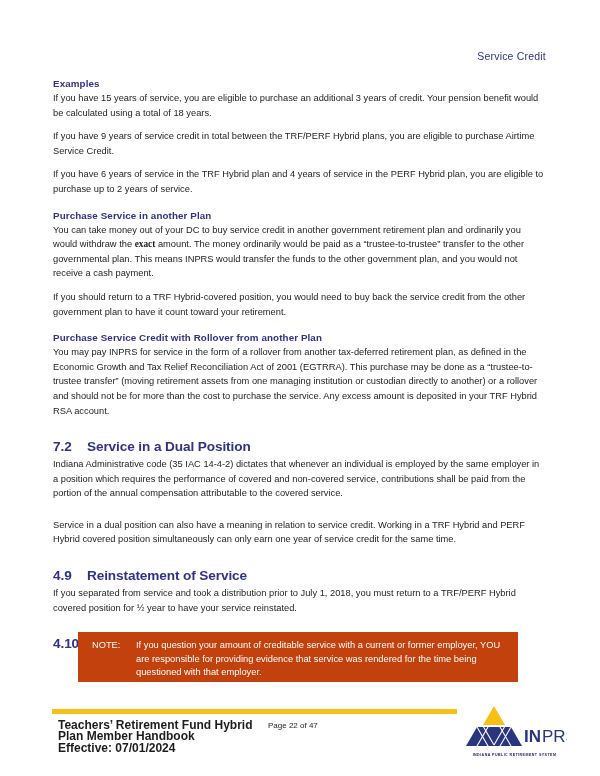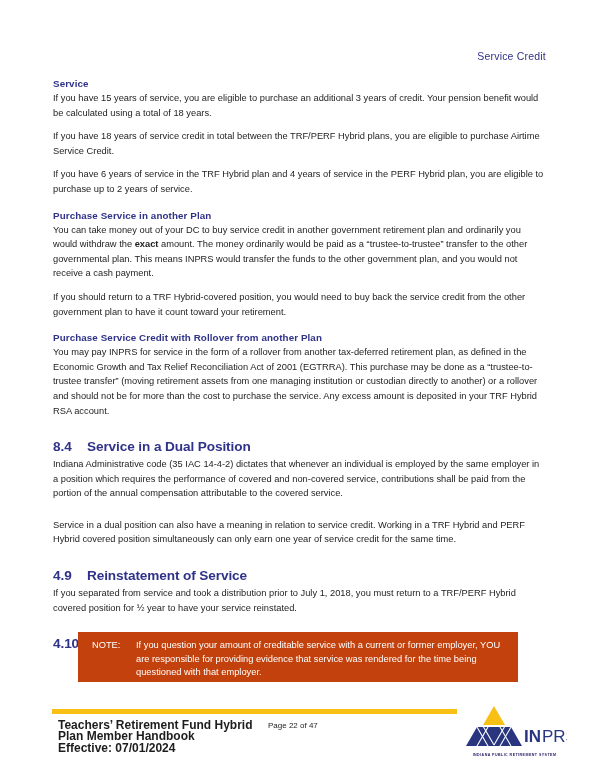--- a/index.html
+++ b/index.html
@@ -76,21 +76,21 @@
     text-align: left;
   }
   p.after-head {
     margin-top: 0;
   }
 
   .spacer-lg { height: 11px; }
   .spacer-md { height: 8px; }
   .spacer-sm { height: 4px; }
 
-  b.inline-bold { font-weight: bold; }
+  b.inline-bold { font-weight: bold; font-family: Liberation Serif, serif; }
 
   
   .note-box {
     position: absolute;
     left: 78px;
     top: 632px;
     width: 440px;
     height: 50px;
     background: #c2410c;
     box-sizing: border-box;
@@ -162,45 +162,45 @@
 </style>
 </head>
 <body>
 
 <div class="page">
 
   <div class="running-header">Service Credit</div>
 
   <div class="content">
 
-    <h3 class="sub-head">Service</h3>
+    <h3 class="sub-head">Examples</h3>
 
     <p class="para after-head">If you have 15 years of service, you are eligible to purchase an additional 3 years of credit. Your pension benefit would be calculated using a total of 18 years.</p>
 
-    <p class="para">If you have 18 years of service credit in total between the TRF/PERF Hybrid plans, you are eligible to purchase Airtime Service Credit.</p>
+    <p class="para">If you have 9 years of service credit in total between the TRF/PERF Hybrid plans, you are eligible to purchase Airtime Service Credit.</p>
 
     <p class="para">If you have 6 years of service in the TRF Hybrid plan and 4 years of service in the PERF Hybrid plan, you are eligible to purchase up to 2 years of service.</p>
 
     <div class="spacer-sm"></div>
 
     <h3 class="sub-head">Purchase Service in another Plan</h3>
 
     <p class="para after-head"><span>You can take money out of your DC to buy service credit in another government retirement plan and ordinarily you would withdraw the </span><b class="inline-bold">exact</b><span> amount. The money ordinarily would be paid as a “trustee-to-trustee” transfer to the other governmental plan. This means INPRS would transfer the funds to the other government plan, and you would not receive a cash payment.</span></p>
 
     <p class="para">If you should return to a TRF Hybrid-covered position, you would need to buy back the service credit from the other government plan to have it count toward your retirement.</p>
 
     <div class="spacer-sm"></div>
 
     <h3 class="sub-head">Purchase Service Credit with Rollover from another Plan</h3>
 
     <p class="para after-head">You may pay INPRS for service in the form of a rollover from another tax-deferred retirement plan, as defined in the Economic Growth and Tax Relief Reconciliation Act of 2001 (EGTRRA). This purchase may be done as a “trustee-to-trustee transfer” (moving retirement assets from one managing institution or custodian directly to another) or a rollover and should not be for more than the cost to purchase the service. Any excess amount is deposited in your TRF Hybrid RSA account.</p>
 
     <div class="spacer-lg"></div>
 
-    <h2 class="section-head"><span class="num">8.4</span><span>Service in a Dual Position</span></h2>
+    <h2 class="section-head"><span class="num">7.2</span><span>Service in a Dual Position</span></h2>
 
     <p class="para after-head">Indiana Administrative code (35 IAC 14-4-2) dictates that whenever an individual is employed by the same employer in a position which requires the performance of covered and non-covered service, contributions shall be paid from the portion of the annual compensation attributable to the covered service.</p>
 
     <div class="spacer-md"></div>
 
     <p class="para">Service in a dual position can also have a meaning in relation to service credit. Working in a TRF Hybrid and PERF Hybrid covered position simultaneously can only earn one year of service credit for the same time.</p>
 
     <div class="spacer-lg"></div>
 
     <h2 class="section-head"><span class="num">4.9</span><span>Reinstatement of Service</span></h2>

